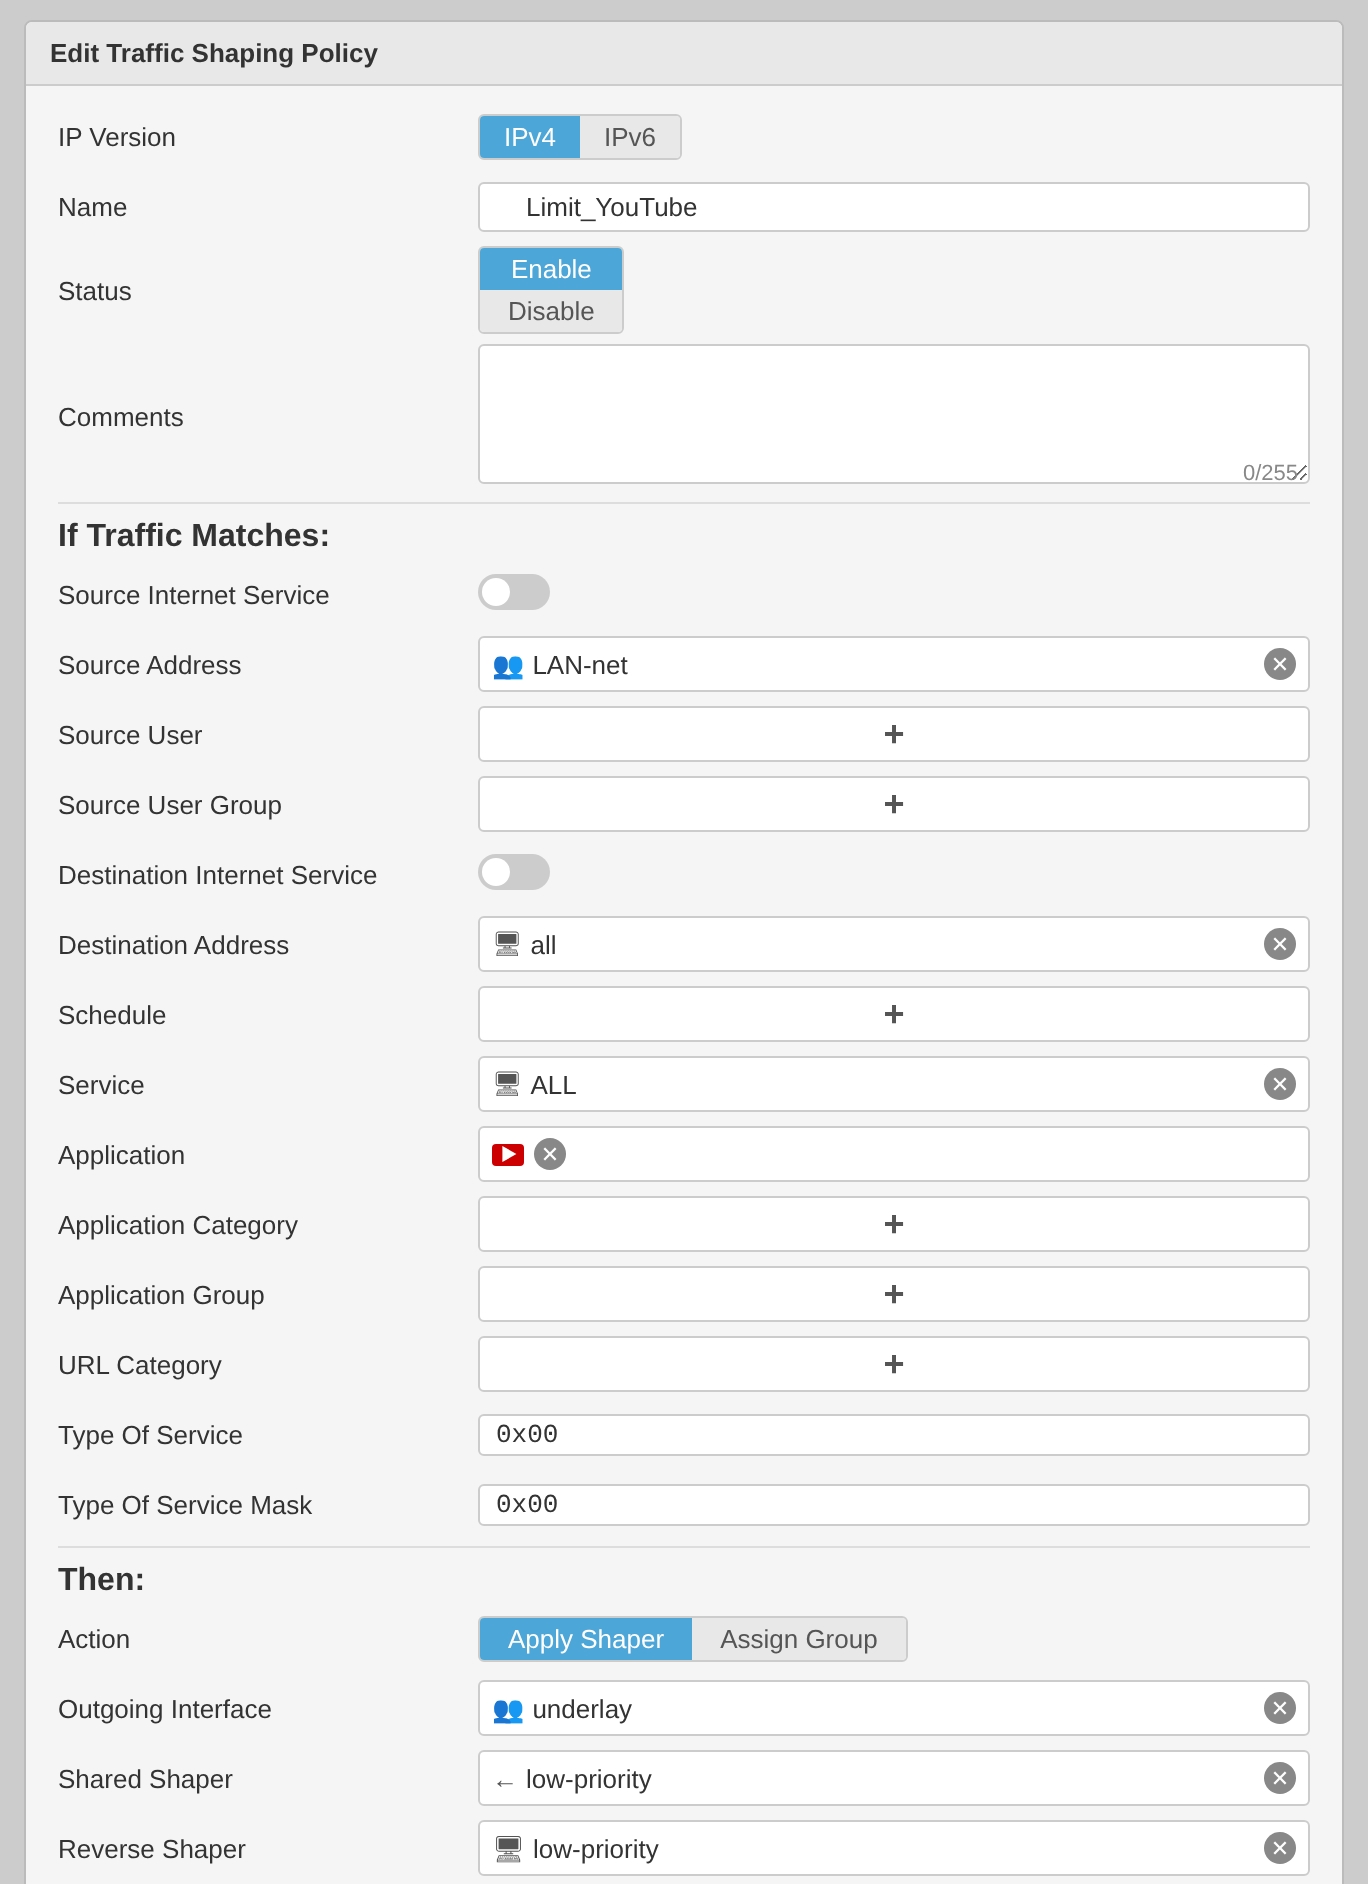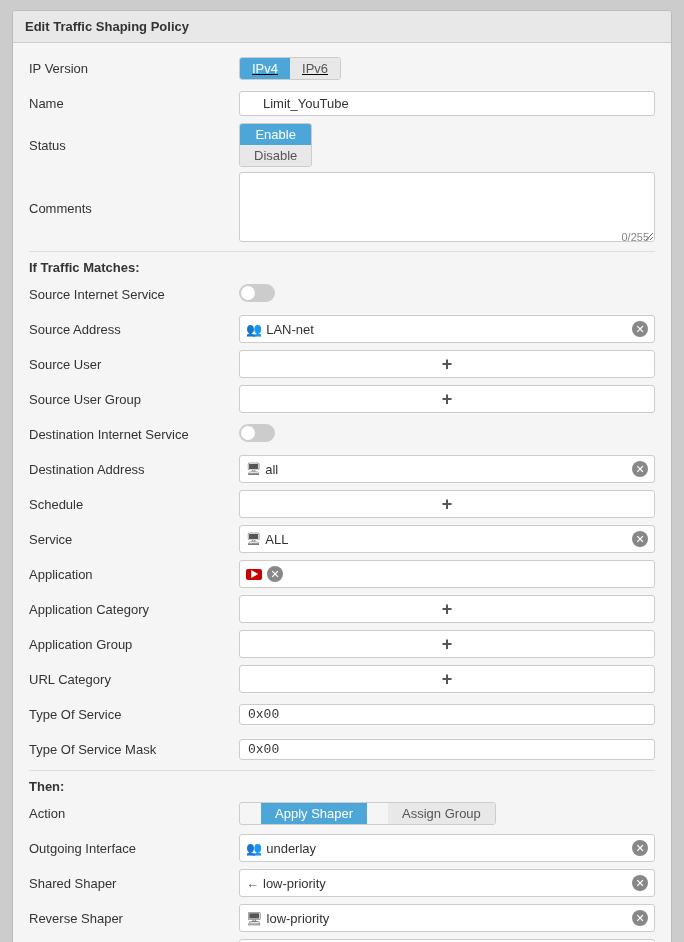--- a/index.html
+++ b/index.html
@@ -46,21 +46,20 @@
     }
     .form-control {
       flex: 1;
     }
     
     .btn-group {
       display: inline-flex;
       border: 1px solid #ccc;
       border-radius: 3px;
       overflow: hidden;
-      text-decoration: underline;
     }
     .btn-group .btn {
       padding: 3px 12px;
       border: none;
       cursor: pointer;
       font-size: 13px;
       background: #e8e8e8;
       color: #555;
     }
     .btn-group .btn.active {
@@ -189,21 +188,21 @@
       cursor: pointer;
     }
     .plus-icon {
       font-size: 18px;
       color: #555;
       font-weight: bold;
     }
     
     .section-header {
       font-weight: bold;
-      font-size: 13px;
+      font-size: 16px;
       color: #333;
       margin: 8px 0 4px 0;
     }
     
     .tos-input {
       width: 100%;
       border: 1px solid #ccc;
       border-radius: 3px;
       padding: 2px 8px;
       font-size: 13px;
@@ -219,21 +218,20 @@
       border-radius: 3px;
       overflow: hidden;
     }
     .action-group .btn {
       padding: 3px 14px;
       border: none;
       cursor: pointer;
       font-size: 13px;
       background: #e8e8e8;
       color: #555;
-      margin-left: 21px;
     }
     .action-group .btn.active {
       background: #4da6d8;
       color: #fff;
     }
     .divider {
       border: none;
       border-top: 1px solid #ddd;
       margin: 6px 0;
     }

